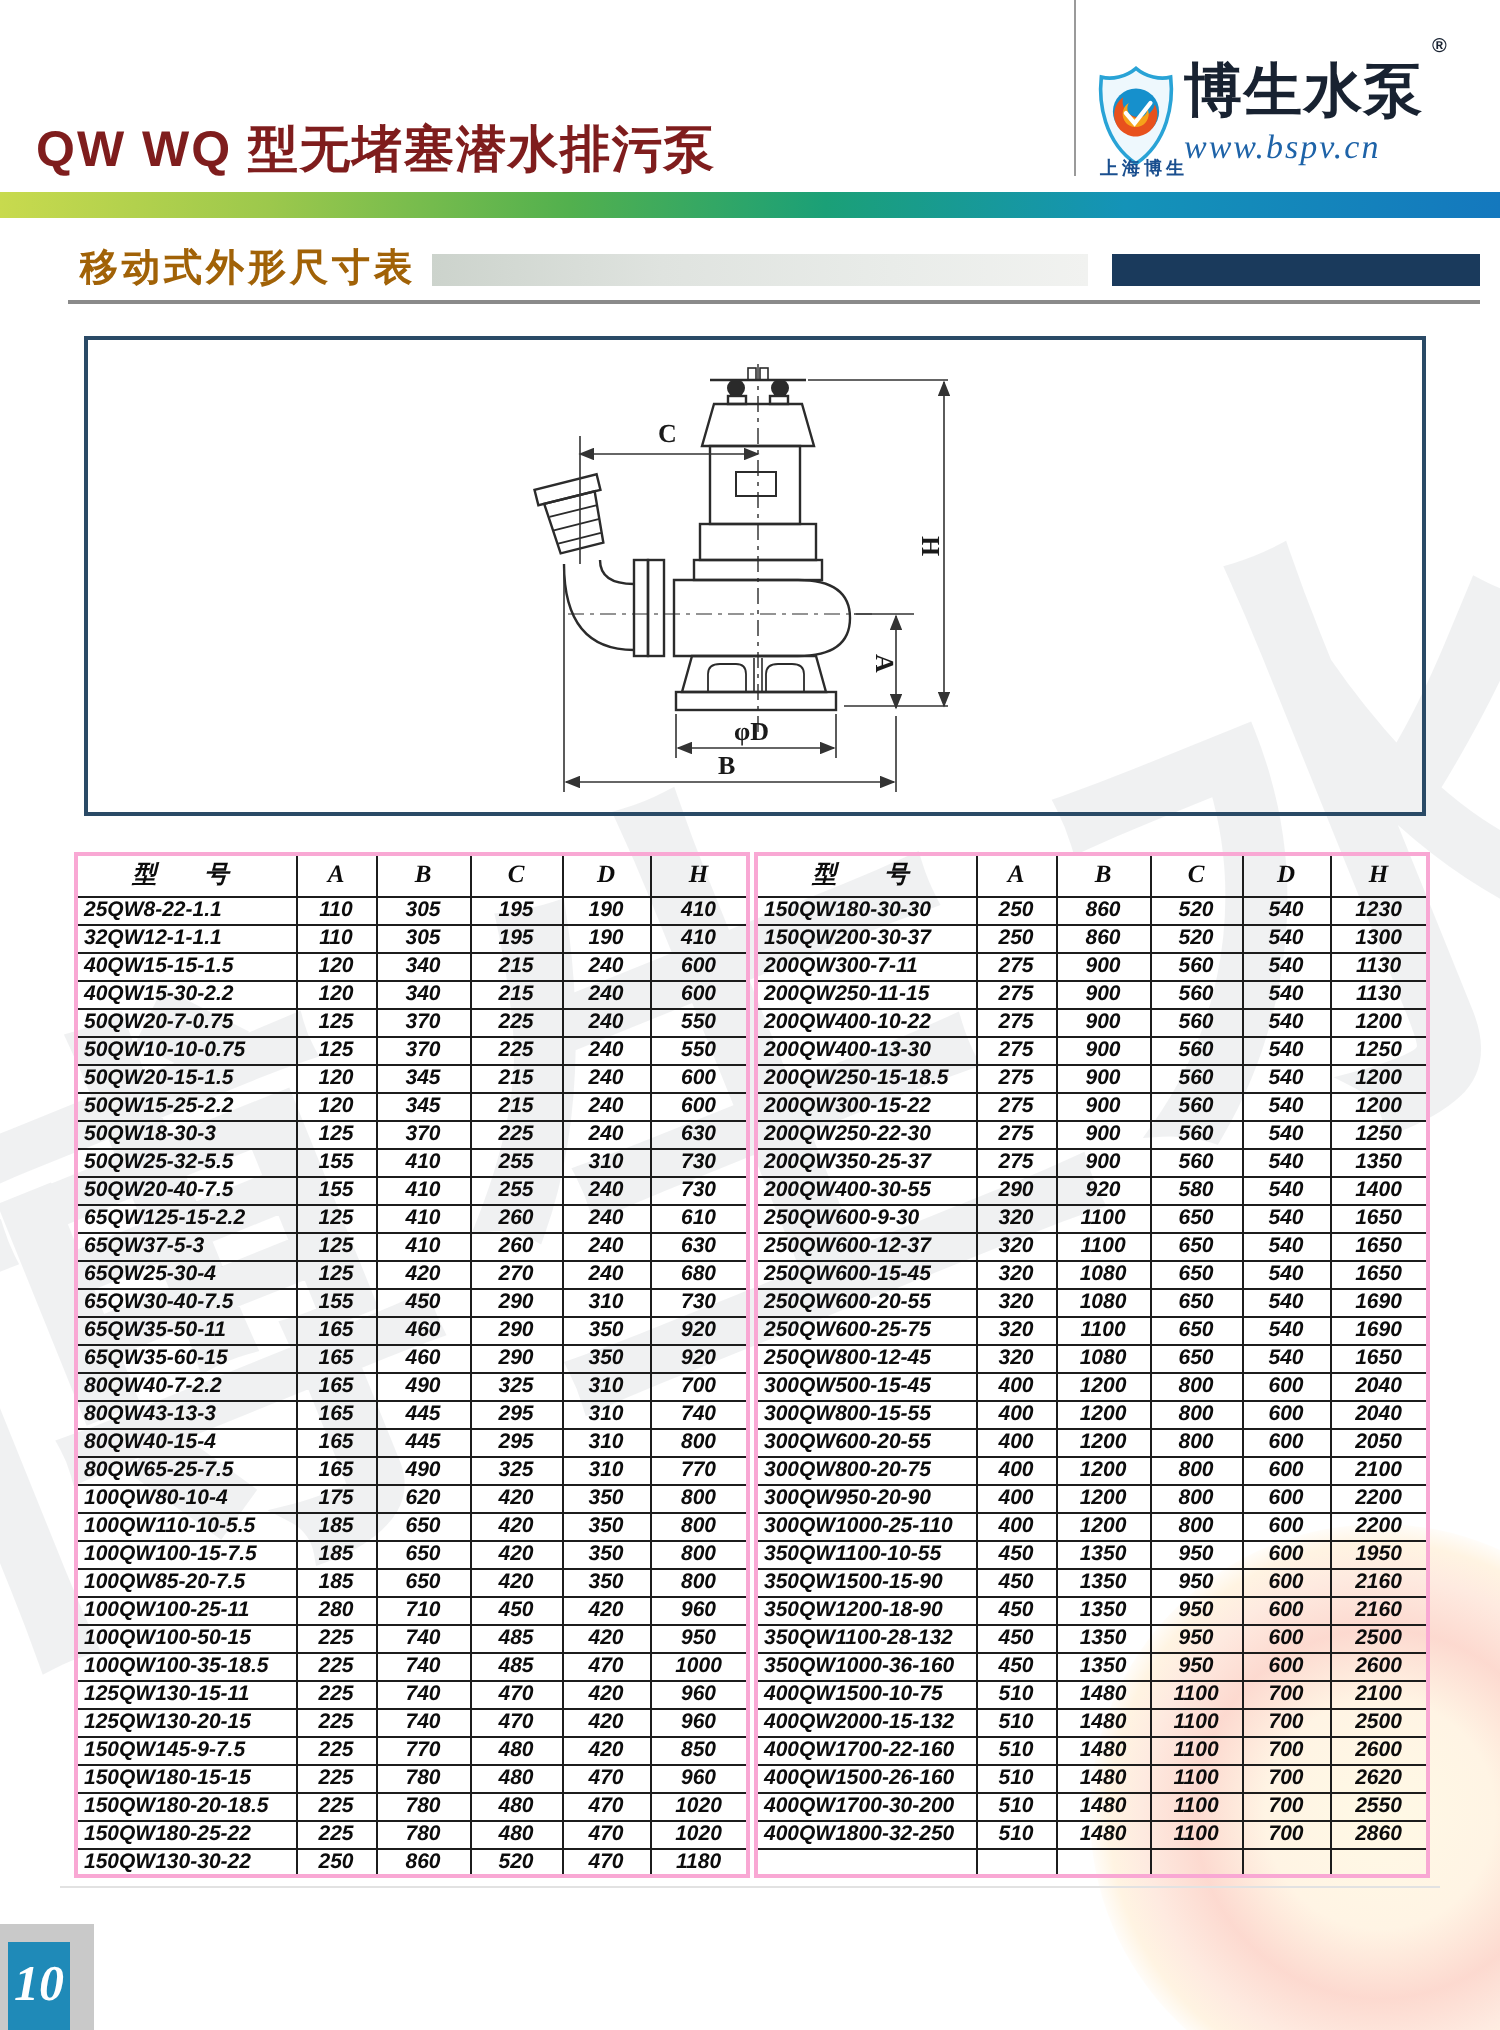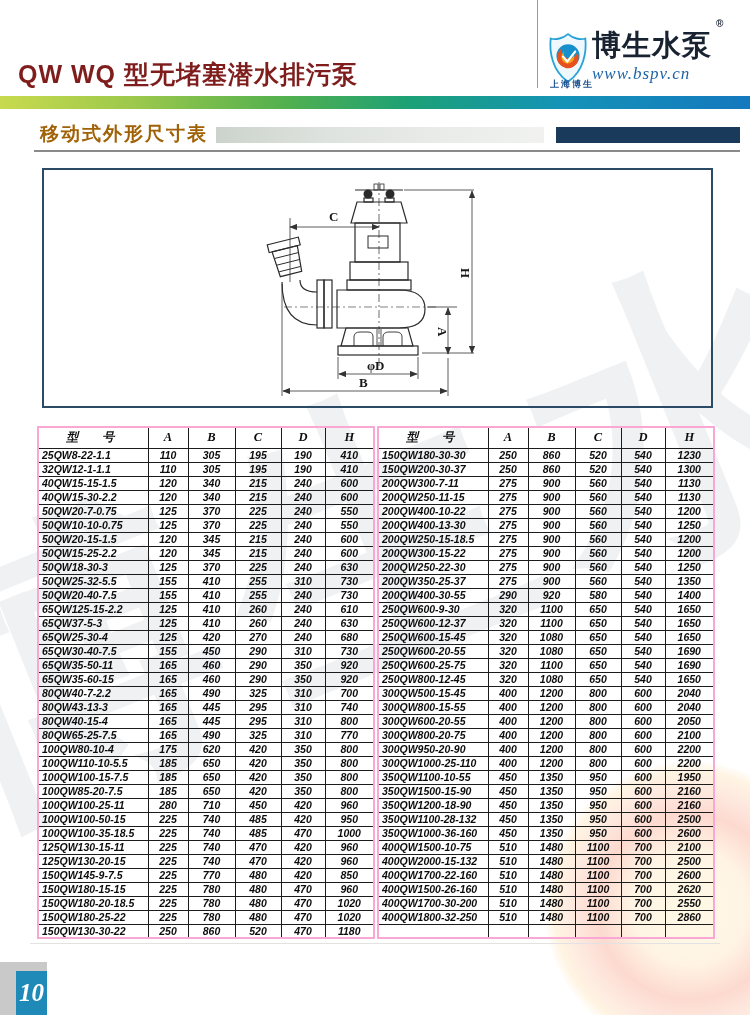--- a/index.html
+++ b/index.html
@@ -76,21 +76,21 @@
     font-family:"Liberation Serif","DejaVu Serif",serif; color:#0c0c0c;
   }
   table.dims th.model-h { letter-spacing:6px; font-family:"Liberation Sans",sans-serif; font-size:12px; }
   table.dims td { height:14px; font-size:10.5px; font-weight:bold; color:#0c0c0c; line-height:12px; }
   table.dims td.model { text-align:left; padding-left:3px; letter-spacing:0; }
   table.dims td.num { text-align:center; }
 
   
   .page-badge-gray { position:absolute; left:0; top:962px; width:47px; height:53px; background:#c9c9c9; }
   .page-badge-blue {
-    position:absolute; left:16px; top:971px; width:31px; height:44px; background:#1f8ab8;
+    position:absolute; left:4px; top:971px; width:31px; height:44px; background:#1f8ab8;
     color:#fff; font-family:"Liberation Serif","DejaVu Serif",serif; font-style:italic;
     font-size:25px; font-weight:bold; display:flex; align-items:center; justify-content:center;
   }
   .bottom-hairline { position:absolute; left:30px; top:943px; width:690px; height:1px; background:#e2e2e2; }
 </style>
 </head>
 <body>
 
 <div class="page">
 

